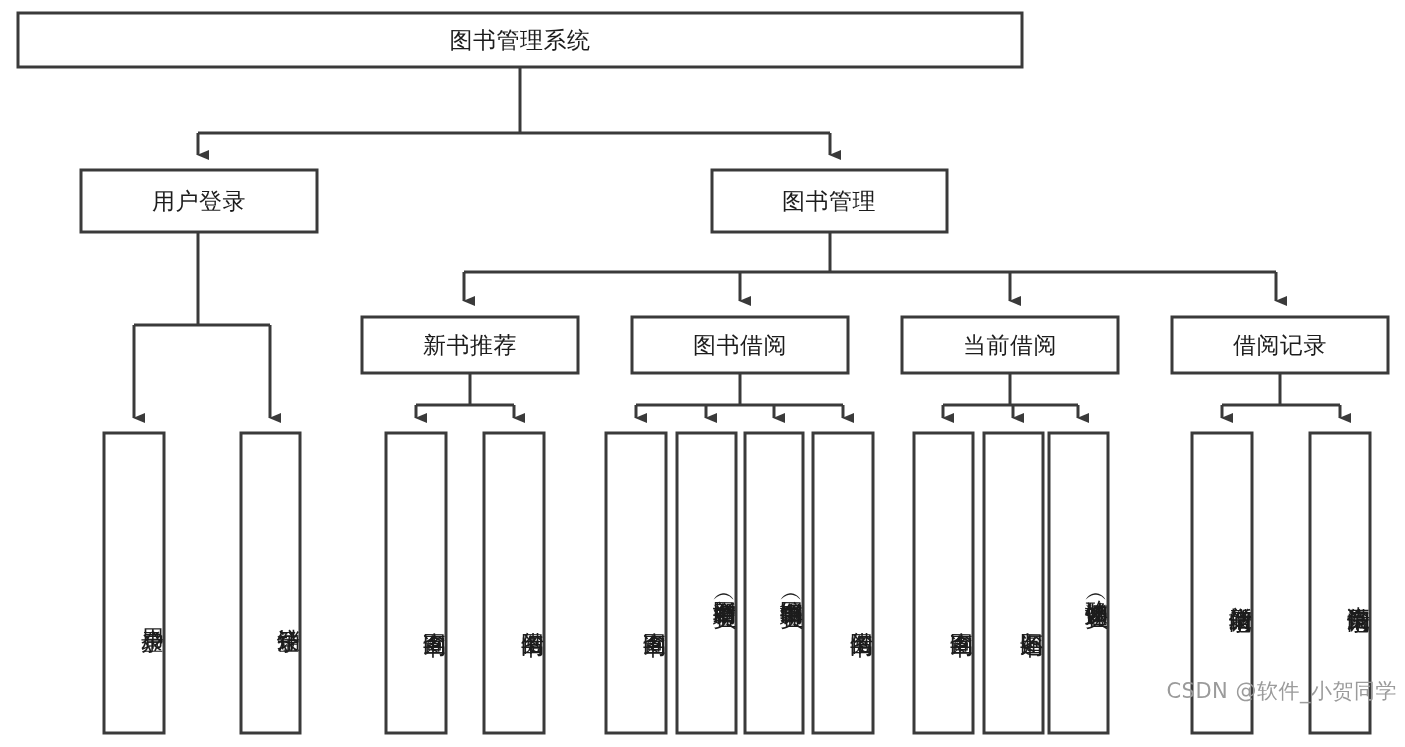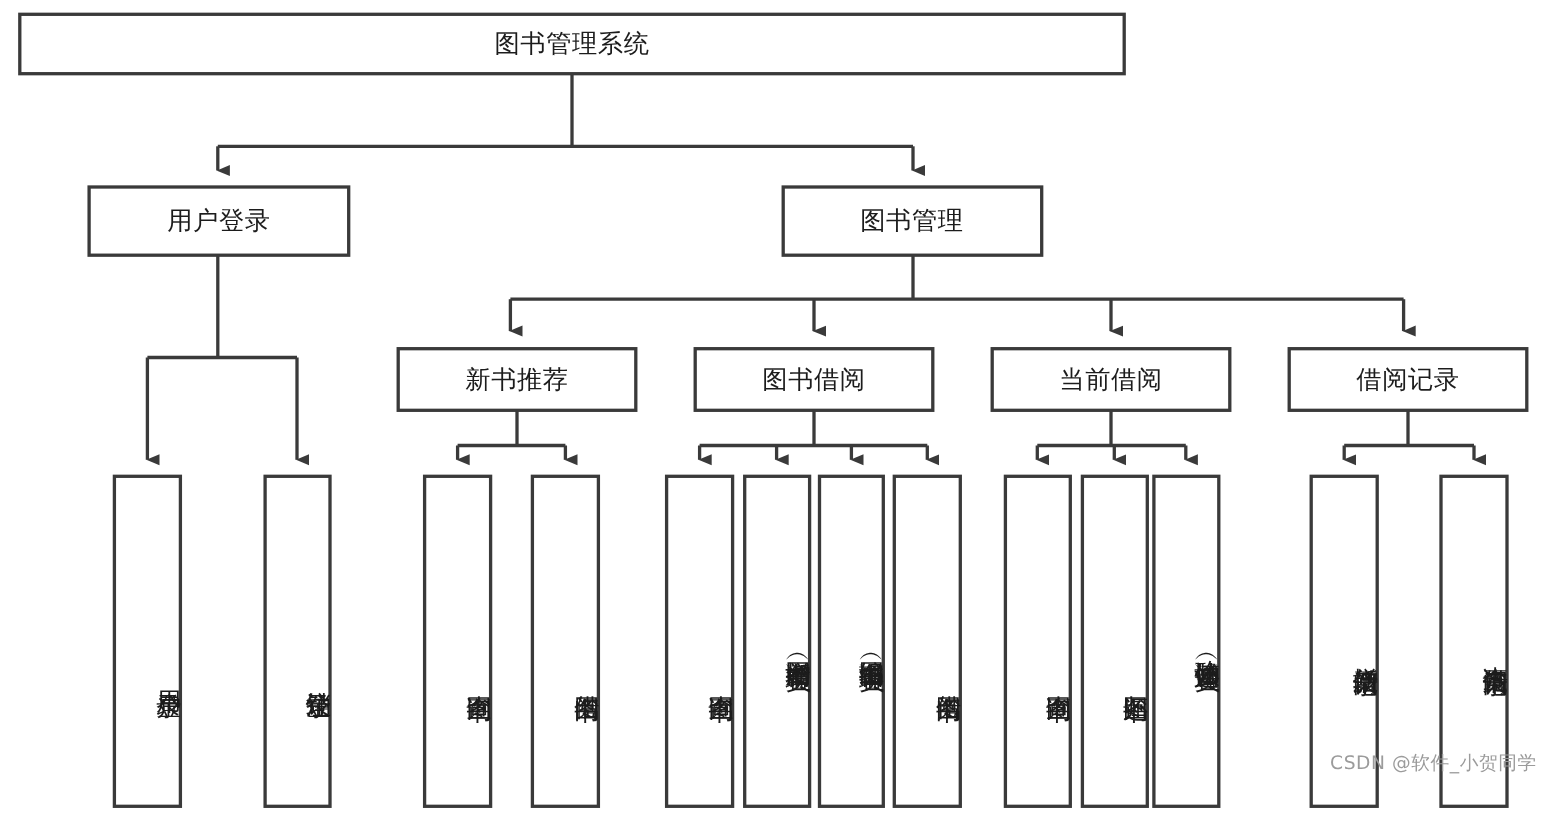--- a/index.html
+++ b/index.html
@@ -63,21 +63,21 @@
     display: flex;
     align-items: flex-start;
     justify-content: center;
     pointer-events: none;
   }
   .watermark {
     position: absolute;
     right: 8px;
     bottom: 4px;
     font-family: "DejaVu Sans", "Liberation Sans", sans-serif;
-    font-size: 17px;
+    font-size: 21px;
     color: #9b9b9b;
     white-space: nowrap;
     letter-spacing: 0.5px;
   }
 </style>
 </head>
 <body>
 
 <div id="diagram-root">
 

